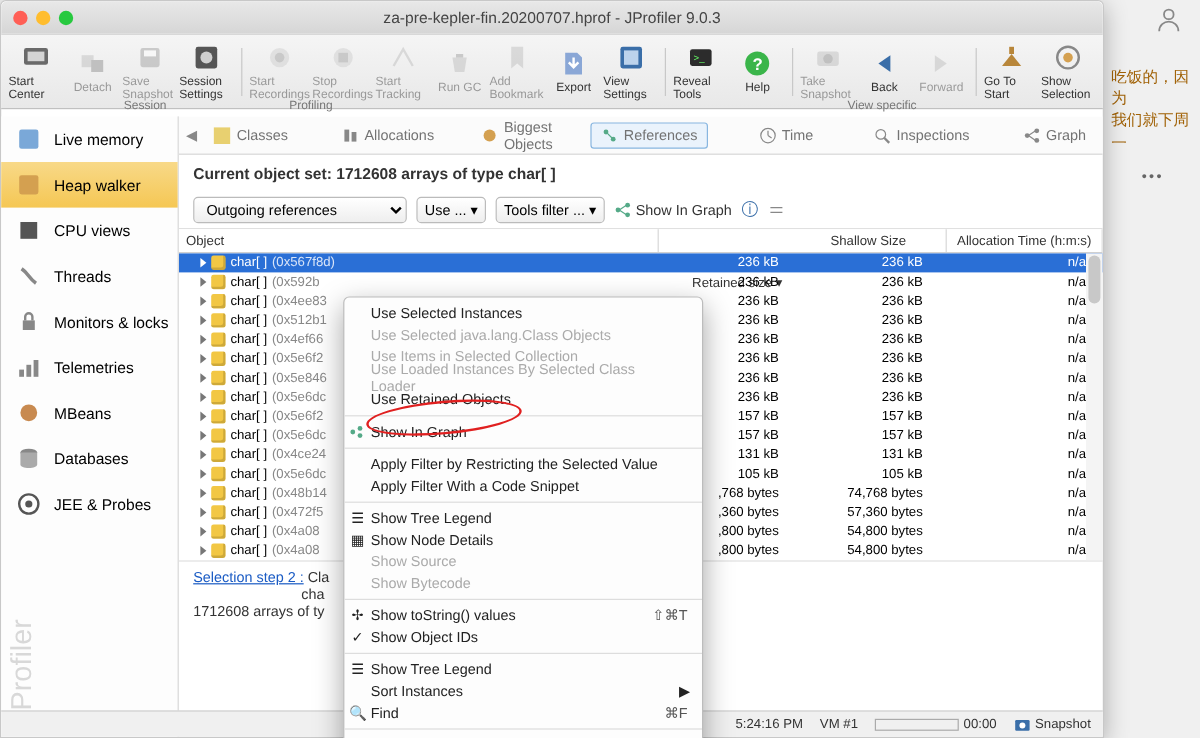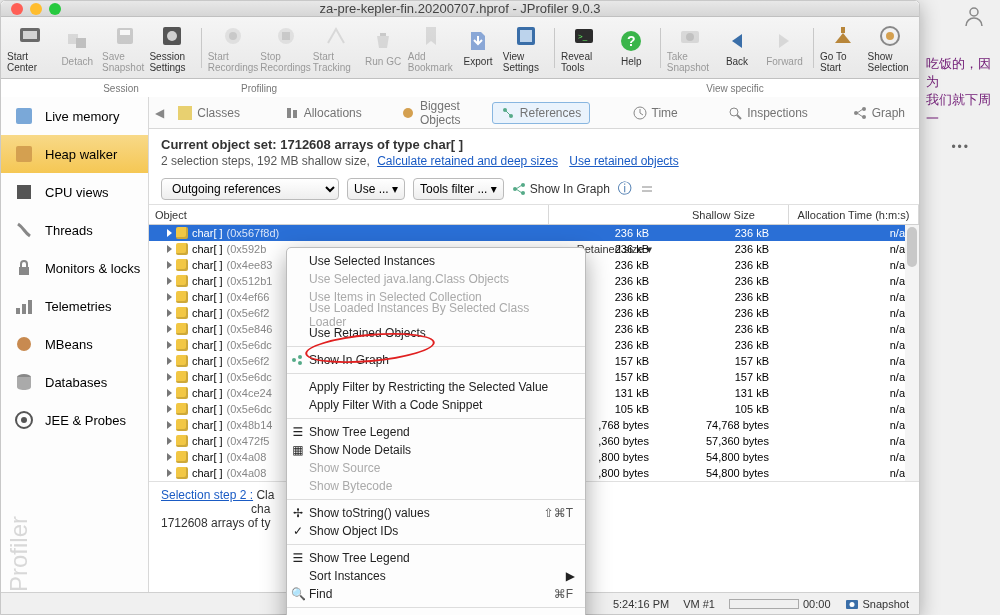--- a/index.html
+++ b/index.html
@@ -3,21 +3,21 @@
 <meta charset="utf-8">
 <style>
   * { box-sizing: border-box; margin: 0; padding: 0; font-family: -apple-system, "Helvetica Neue", Arial, sans-serif; }
   body { background: #f0f0f0; width: 1000px; height: 615px; position: relative; overflow: hidden; font-size: 12px; }
   .window {
     position: absolute; left: 0; top: 0; width: 920px; height: 615px;
     background: #fff; border: 1px solid #c8c8c8; border-radius: 5px 5px 0 0;
     box-shadow: 0 5px 20px rgba(0,0,0,0.3);
   }
   .titlebar {
-    height: 16px; background: linear-gradient(#e8e8e8,#d6d6d6);
+    height: 28px; background: linear-gradient(#e8e8e8,#d6d6d6);
     border-bottom: 1px solid #c0c0c0; display: flex; align-items: center;
     border-radius: 5px 5px 0 0; position: relative;
   }
   .traffic { display: flex; gap: 7px; padding-left: 10px; }
   .dot { width: 12px; height: 12px; border-radius: 50%; }
   .dot.red { background: #ff5f56; } .dot.yellow { background: #ffbd2e; } .dot.green { background: #27c93f; }
   .titlebar-title { position: absolute; left: 0; right: 0; text-align: center; font-size: 13px; color: #444; }
   .toolbar {
     height: 62px; background: linear-gradient(#f5f5f5,#e8e8e8);
     border-bottom: 1px solid #c0c0c0; display: flex; align-items: center;
@@ -91,21 +91,21 @@
   .mi { height: 18px; display: flex; align-items: center; padding: 0 22px; color: #222;
     position: relative; }
   .mi.disabled { color: #aaa; }
   .mi.hr { height: 1px; background: #ddd; margin: 4px 0; padding: 0; }
   .mi .kb { position: absolute; right: 12px; color: #555; }
   .mi .sub-caret { position: absolute; right: 10px; }
   .mi .pre-ico { position: absolute; left: 4px; width: 14px; text-align: center; }
   .circle-mark { position: absolute; left: 304px; top: 333px; width: 130px; height: 28px;
     border: 2px solid #e02020; border-radius: 50%; transform: rotate(-5deg);
     z-index: 60; pointer-events: none; }
-  .ext-text { position: absolute; right: 4px; top: 55px; font-size: 13px; color: #701a75;
+  .ext-text { position: absolute; right: 4px; top: 55px; font-size: 13px; color: #a16207;
     width: 70px; line-height: 1.4; }
   .ext-dots { position: absolute; right: 30px; top: 140px; color: #666; letter-spacing: 2px; }
   .avatar { position: absolute; right: 14px; top: 4px; width: 24px; height: 24px; }
   svg { display: block; }
 </style>
 </head>
 <body>
 
 <div class="avatar">
   <svg viewBox="0 0 24 24">
@@ -453,25 +453,20 @@
                 <line x1="4" y1="7" x2="10" y2="3" stroke="#888"></line>
                 <line x1="4" y1="7" x2="10" y2="11" stroke="#888"></line>
               </svg>
             </span>
             <span>Graph</span>
           </div>
       </div>
 
       <div class="header-info">
         <div class="title"><span>Current object set:</span>&nbsp;<span>1712608 arrays of type char[ ]</span></div>
-        <div class="sub">
-          <span>2 selection steps, 192 MB shallow size,</span>
-          <a>Calculate retained and deep sizes</a>
-          <a>Use retained objects</a>
-        </div>
       </div>
 
       <div class="controls">
         <select style="width:178px"><option>Outgoing references</option></select>
         <button class="btn">Use ... ▾</button>
         <button class="btn">Tools filter ... ▾</button>
         <span class="link-ctrl">
           <svg width="14" height="14">
               <circle cx="3" cy="7" r="2" fill="#5a8"></circle>
               <circle cx="11" cy="3" r="2" fill="#5a8"></circle>

